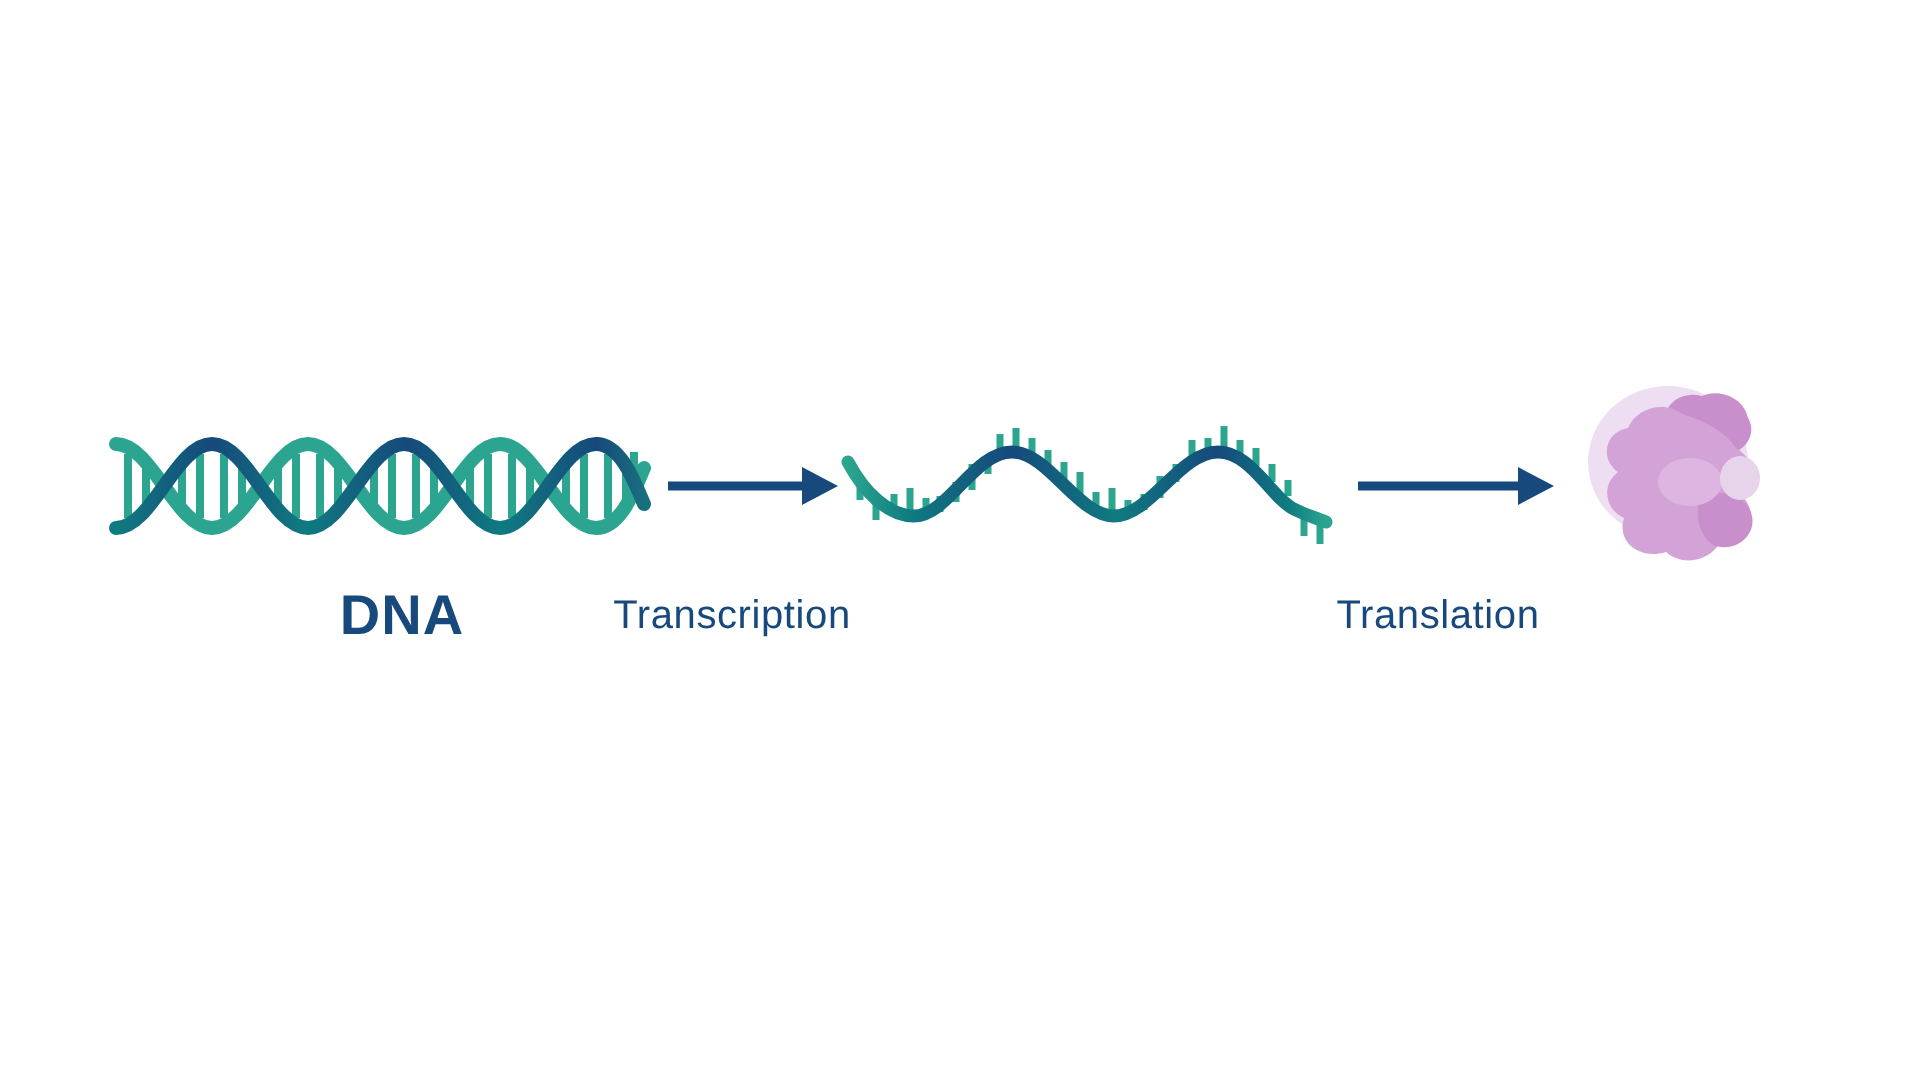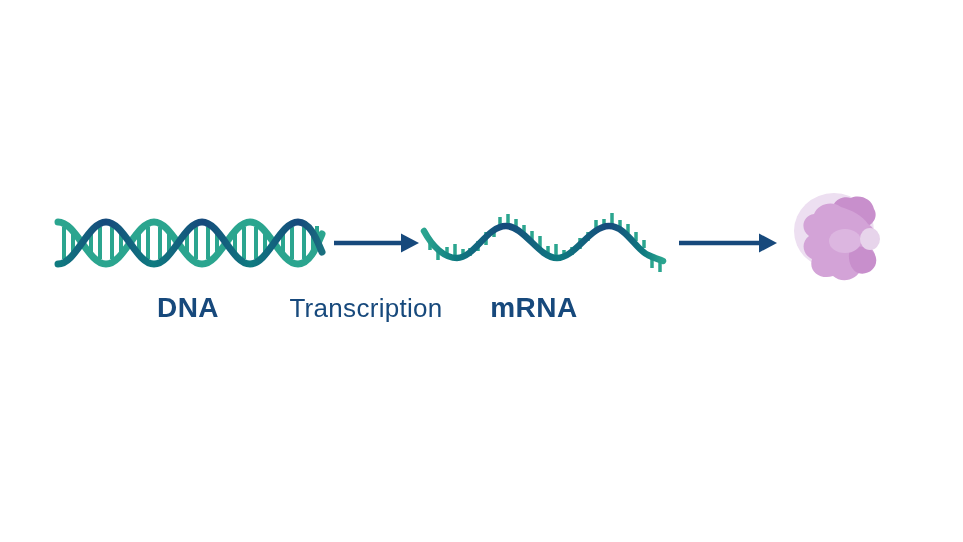--- a/index.html
+++ b/index.html
@@ -28,25 +28,25 @@
     white-space: nowrap;
     color: #17497C;
     line-height: 30px;
   }
   .stage-label.node {
     font-size: 28px;
     font-weight: bold;
     letter-spacing: 0.5px;
   }
   .stage-label.process {
-    font-size: 26px;
+    font-size: 20px;
     font-weight: normal;
     letter-spacing: 0.3px;
   }
-  .label-dna        { left: 188px; }
+  .label-dna        { left: 201px; }
   .label-transcription { left: 366px; }
   .label-mrna       { left: 534px; }
   .label-translation{ left: 719px; }
   .label-protein    { left: 846px; }
 </style>
 </head>
 <body>
 
 <div class="canvas">
 
@@ -130,17 +130,17 @@
                C849,270 846,252 852,248 Z"></path>
       <ellipse cx="845" cy="241" rx="16" ry="12" fill="#DCB6E0"></ellipse>
       <ellipse cx="870" cy="239" rx="10" ry="11" fill="#E7D4EB"></ellipse>
     </g>
   </svg>
 
   <div class="stage-label node label-dna">DNA</div>
 
   <div class="stage-label process label-transcription">Transcription</div>
 
-  <div class="stage-label node label-mrna">mRNA</div>
 
+  <div class="stage-label process label-translation">Translation</div>
 
 
 </div>
 
 </body></html>

